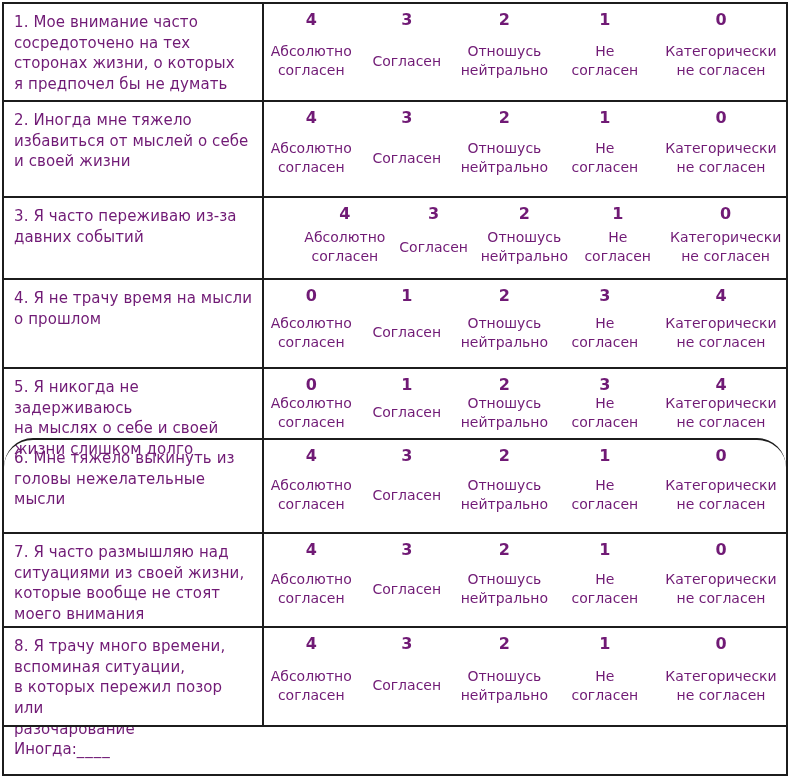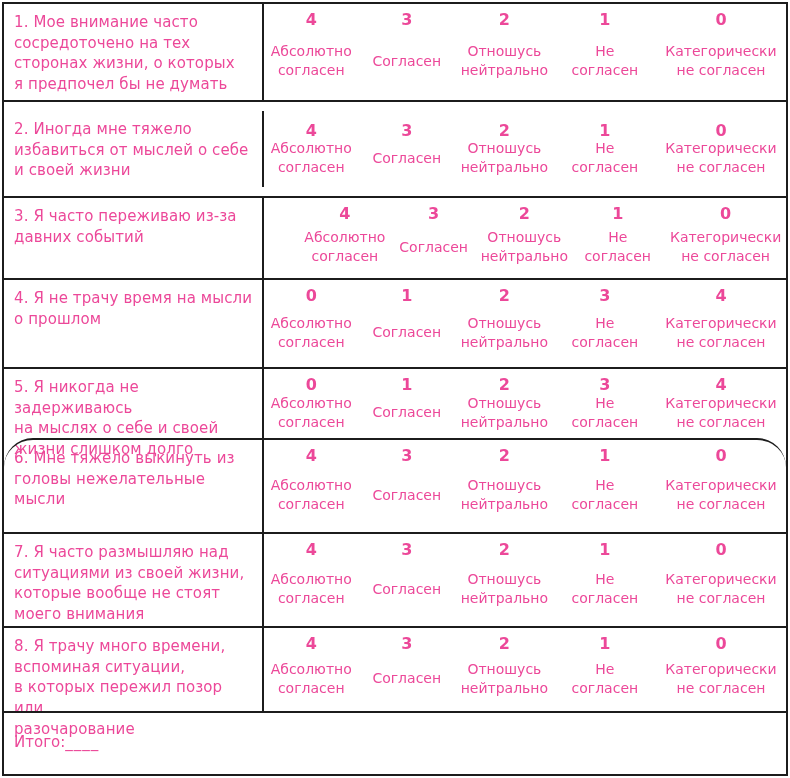--- a/index.html
+++ b/index.html
@@ -3,46 +3,46 @@
 <meta charset="utf-8">
 <style>
   * { margin: 0; padding: 0; box-sizing: border-box; }
   html, body { background: #ffffff; }
   .page {
     position: relative;
     width: 790px;
     height: 778px;
     background: #ffffff;
     font-family: "DejaVu Sans", "Liberation Sans", sans-serif;
-    color: #ec4899;
+    color: #701a75;
     padding-left: 47px;
   }
   .qtable {
     position: absolute;
     left: 2px; top: 2px;
     width: 786px; height: 774px;
     border: 2px solid #1c1c1c;
     display: flex;
     flex-direction: column;
   }
   .row {
     display: flex;
     border-top: 2px solid #1c1c1c;
     flex: 0 0 auto;
   }
   .row:first-child { border-top: none; }
   
   .row:nth-child(1) { height: 96px; }
-  .row:nth-child(2) { height: 96px; align-items: center; }
+  .row:nth-child(2) { height: 96px; }
   .row:nth-child(3) { height: 82px; gap: 37px; }
   .row:nth-child(4) { height: 89px; justify-content: space-between; }
   .row:nth-child(5) { height: 71px; }
   .row:nth-child(6) { height: 94px; border-radius: 29px; }
   .row:nth-child(7) { height: 94px; }
-  .row:nth-child(8) { height: 85px; }
+  .row:nth-child(8) { height: 99px; }
   .statement-cell {
     flex: 0 0 260px;
     border-right: 2px solid #1c1c1c;
     padding: 8px 8px 6px 10px;
     font-size: 15px;
     line-height: 1.38;
     white-space: pre-line;
     letter-spacing: 0.1px;
   }
   .options-cell {
@@ -335,17 +335,17 @@
 согласен</div>
       </div>
       <div class="option">
         <div class="score">0</div>
         <div class="option-label">Категорически
 не согласен</div>
       </div>
     </div>
   </div>
 <div class="total-row">
-      <span>Итого:</span>
+      <span>Иногда:</span>
       <span class="total-blank">____</span>
     </div>
   </div>
 </div>
 
 </body></html>

